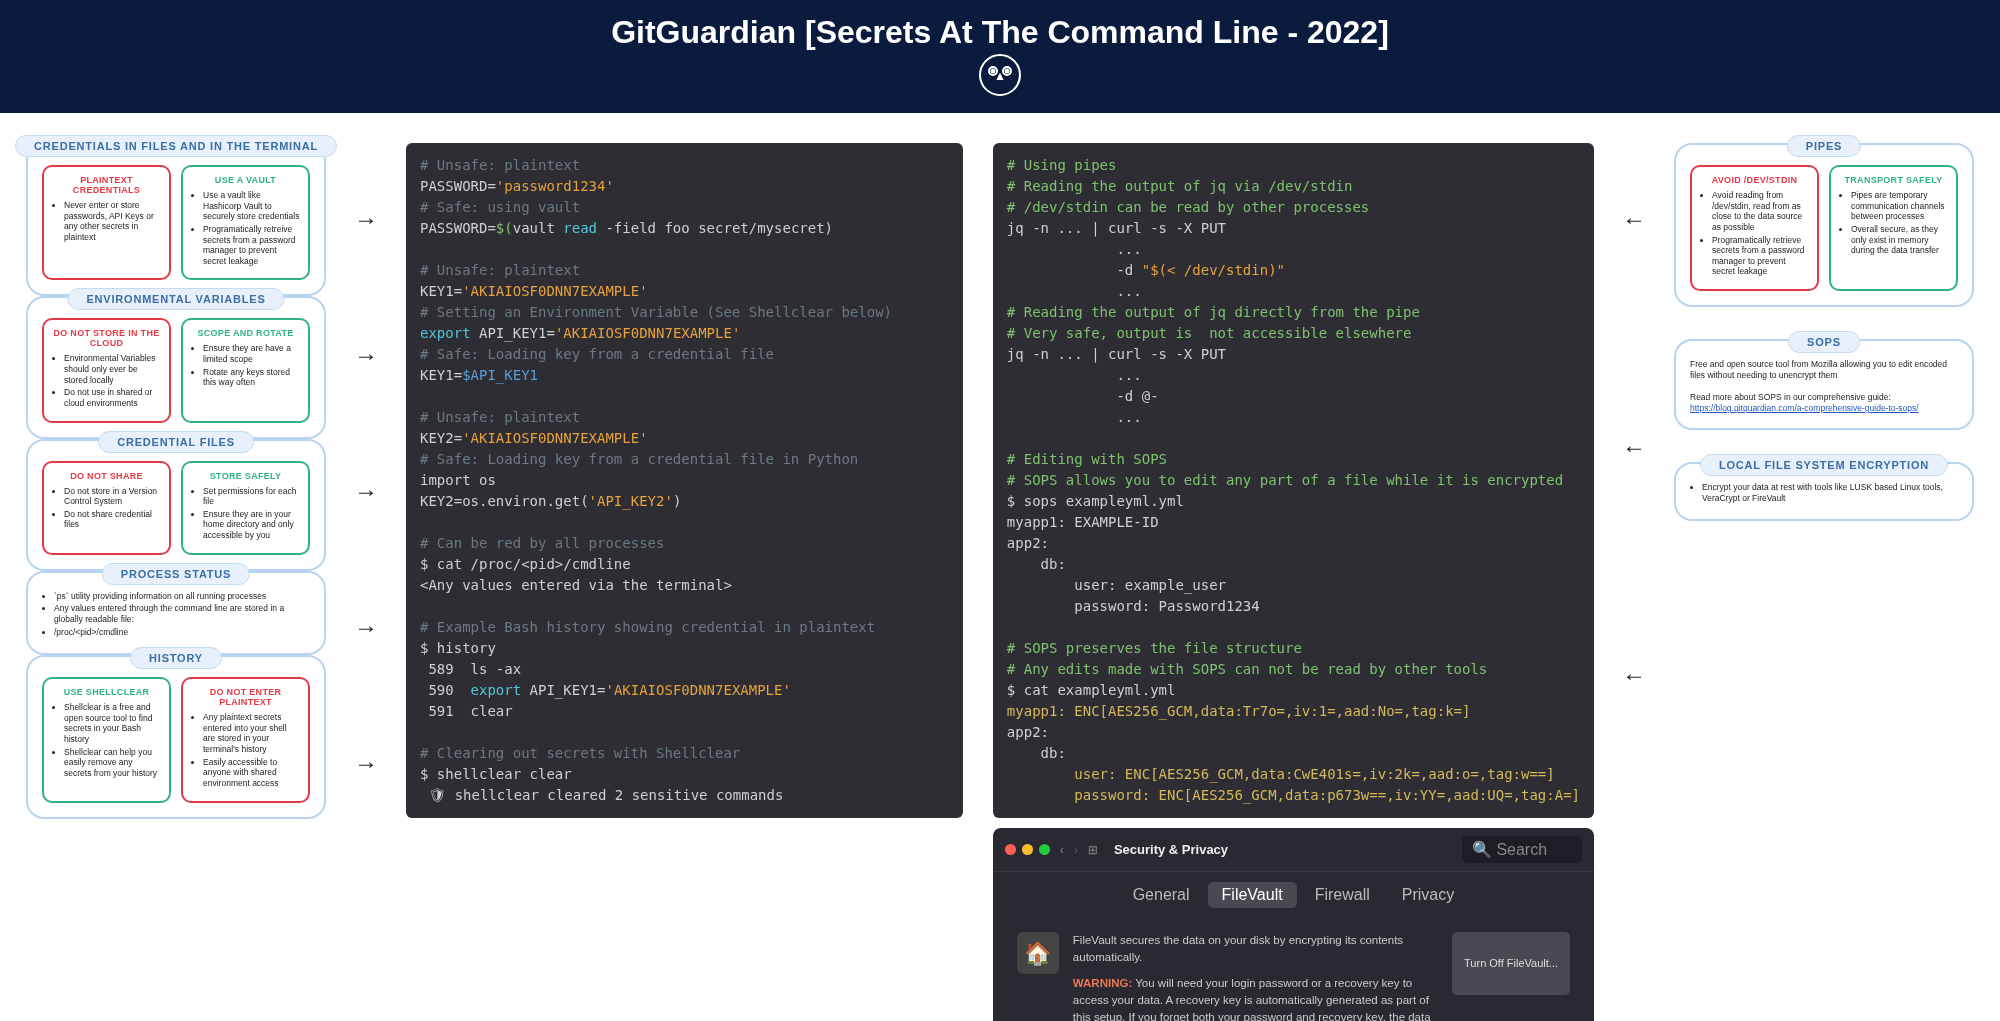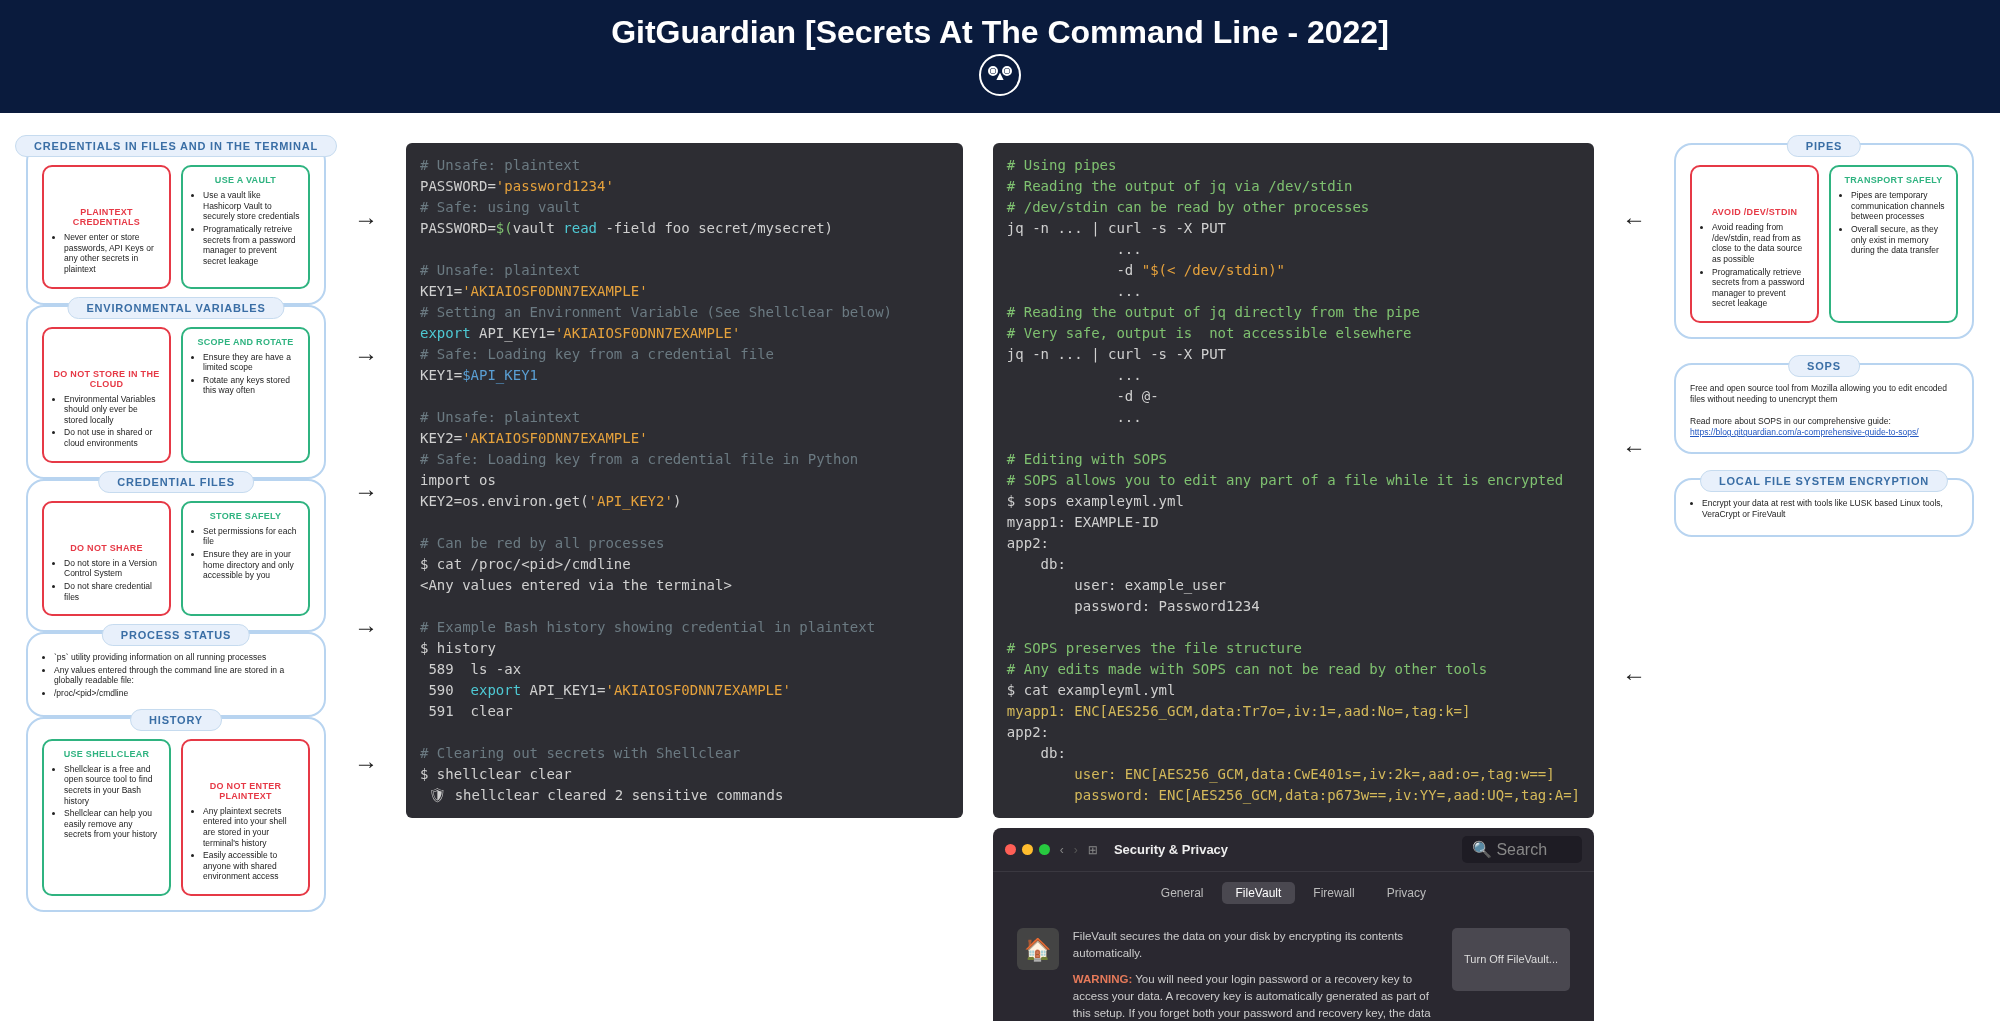--- a/index.html
+++ b/index.html
@@ -3,33 +3,33 @@
 <meta charset="utf-8">
 <style>
 * { margin:0; padding:0; box-sizing:border-box; }
 body { font-family: -apple-system, BlinkMacSystemFont, "Segoe UI", Arial, sans-serif; background:#fff; width:2000px; }
 .header { background:#0a1b3d; color:#fff; padding:14px 26px; display:flex; align-items:center; justify-content:space-between;flex-direction:column; }
 .header-title { font-size:32px; font-weight:700; }
 .header-title .sub { font-weight:700; }
 .owl { width:48px; height:48px; }
 .canvas { position:relative; padding:30px 26px; display:flex; gap:20px; align-items:flex-start; }
 .left-col { width:300px; display:flex; flex-direction:column; }
-.right-col { width:300px; display:flex; flex-direction:column; gap:24px; }
+.right-col { width:300px; display:flex; flex-direction:column; gap:32px; }
 .mid-col { flex:1; display:flex; gap:30px; }
 .term-col { flex:1; display:flex; flex-direction:column; gap:10px; }
 
 
 .card { border:2px solid #b8d4f0; border-radius:18px; padding:12px 14px 14px; background:#fff; position:relative; }
 .card-label { position:absolute; top:-10px; left:50%; transform:translateX(-50%); background:#e8f0fb; border:1px solid #c6dbef; border-radius:16px; padding:4px 18px; font-size:11px; letter-spacing:0.8px; font-weight:600; color:#3a6ea5; white-space:nowrap; }
 .card-boxes { display:flex; gap:10px; margin-top:8px; }
 .box { flex:1; border:2px solid; border-radius:10px; padding:8px 8px 10px; }
 .box.red { border-color:#e63946; }
 .box.green { border-color:#2fb380; }
 .box-title { text-align:center; font-size:9px; font-weight:800; margin-bottom:5px; letter-spacing:0.3px; }
-.box.red .box-title { color:#e63946;margin-top:32px; }
+.box.red .box-title { color:#e63946; }
 .box.green .box-title { color:#2fb380; }
 .box ul, .plain-body ul { list-style:disc; padding-left:12px; }
 .box li, .plain-body li { font-size:8.5px; color:#222; line-height:1.25; margin-bottom:2px; }
 .plain-body { font-size:8.5px; color:#222; line-height:1.3; padding-top:6px; }
 .plain-body a { color:#2257c1; text-decoration:underline; word-break:break-all; }
 
 
 .term { background:#2d2d33; border-radius:6px; padding:12px 14px; font-family:"SF Mono","Consolas",monospace; font-size:14px; line-height:1.5; color:#d0d0d0; white-space:pre; overflow:hidden; }
 .c-gray { color:#6b7a82; }
 .c-green { color:#7fc170; }
@@ -44,21 +44,21 @@
 
 
 .fv { background:#2a2830; border-radius:8px; color:#ccc; font-size:12px; overflow:hidden; }
 .fv-bar { display:flex; align-items:center; gap:10px; padding:8px 12px; border-bottom:1px solid #3a3840; }
 .fv-dots { display:flex; gap:6px; }
 .fv-dot { width:11px; height:11px; border-radius:50%; }
 .fv-dot.r{background:#ff5f56}.fv-dot.y{background:#ffbd2e}.fv-dot.g{background:#27c93f}
 .fv-title { font-size:13px; font-weight:600; color:#eee; margin-left:6px; }
 .fv-search { margin-left:auto; background:#1e1c24; border-radius:5px; padding:4px 10px; font-size:16px; color:#888; width:120px; }
 .fv-tabs { display:flex; gap:4px; justify-content:center; padding:10px 0; }
-.fv-tab { padding:4px 14px; border-radius:5px; font-size:12px; color:#bbb; }
+.fv-tab { padding:4px 14px; border-radius:5px; font-size:16px; color:#bbb; }
 .fv-tab.active { background:#4a4850; color:#fff; }
 .fv-body { padding:14px 24px 20px; font-size:11.5px; line-height:1.5; }
 .fv-row1 { display:flex; align-items:flex-start; gap:14px; }
 .fv-icon { width:42px; height:42px; background:#444; border-radius:6px; display:flex; align-items:center; justify-content:center; font-size:22px; flex-shrink:0; }
 .fv-btn { background:#4a4850; padding:23px 12px; border-radius:5px; font-size:11px; color:#ddd; margin-left:auto; white-space:nowrap; }
 .fv-warn { color:#e67a5a; font-weight:600; }
 .fv-p { margin:10px 0 0 56px; color:#b8b8b8; }
 
 
 .arrow-set { display:flex; flex-direction:column; gap:108px; padding-top:60px; }

